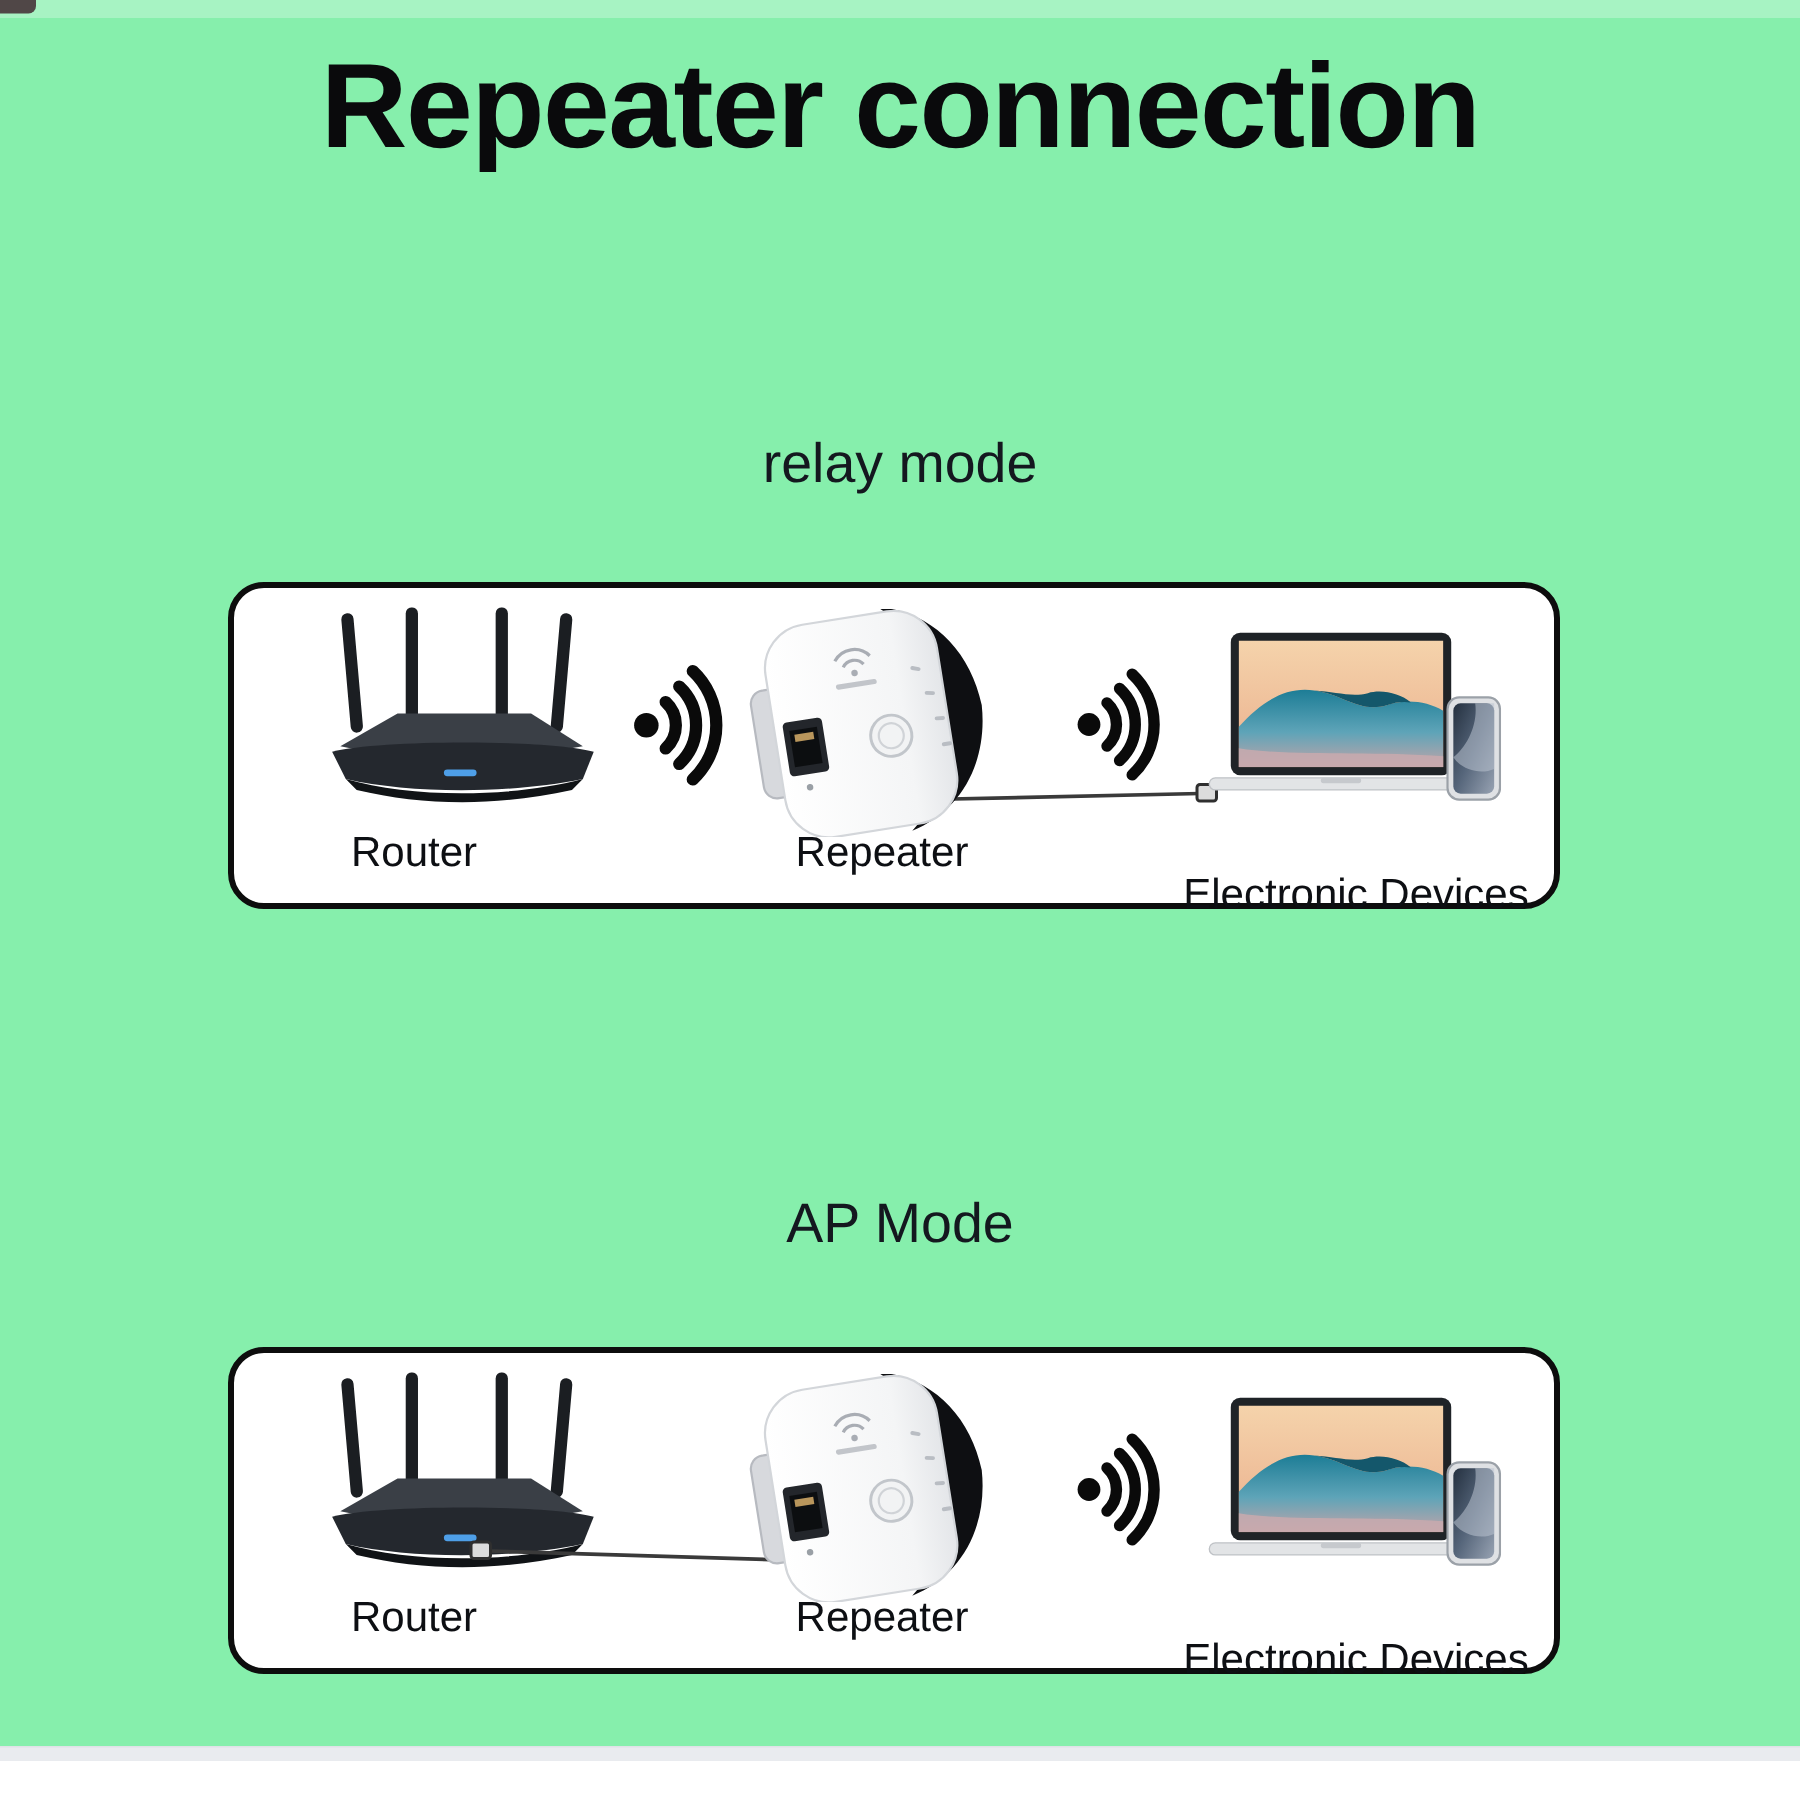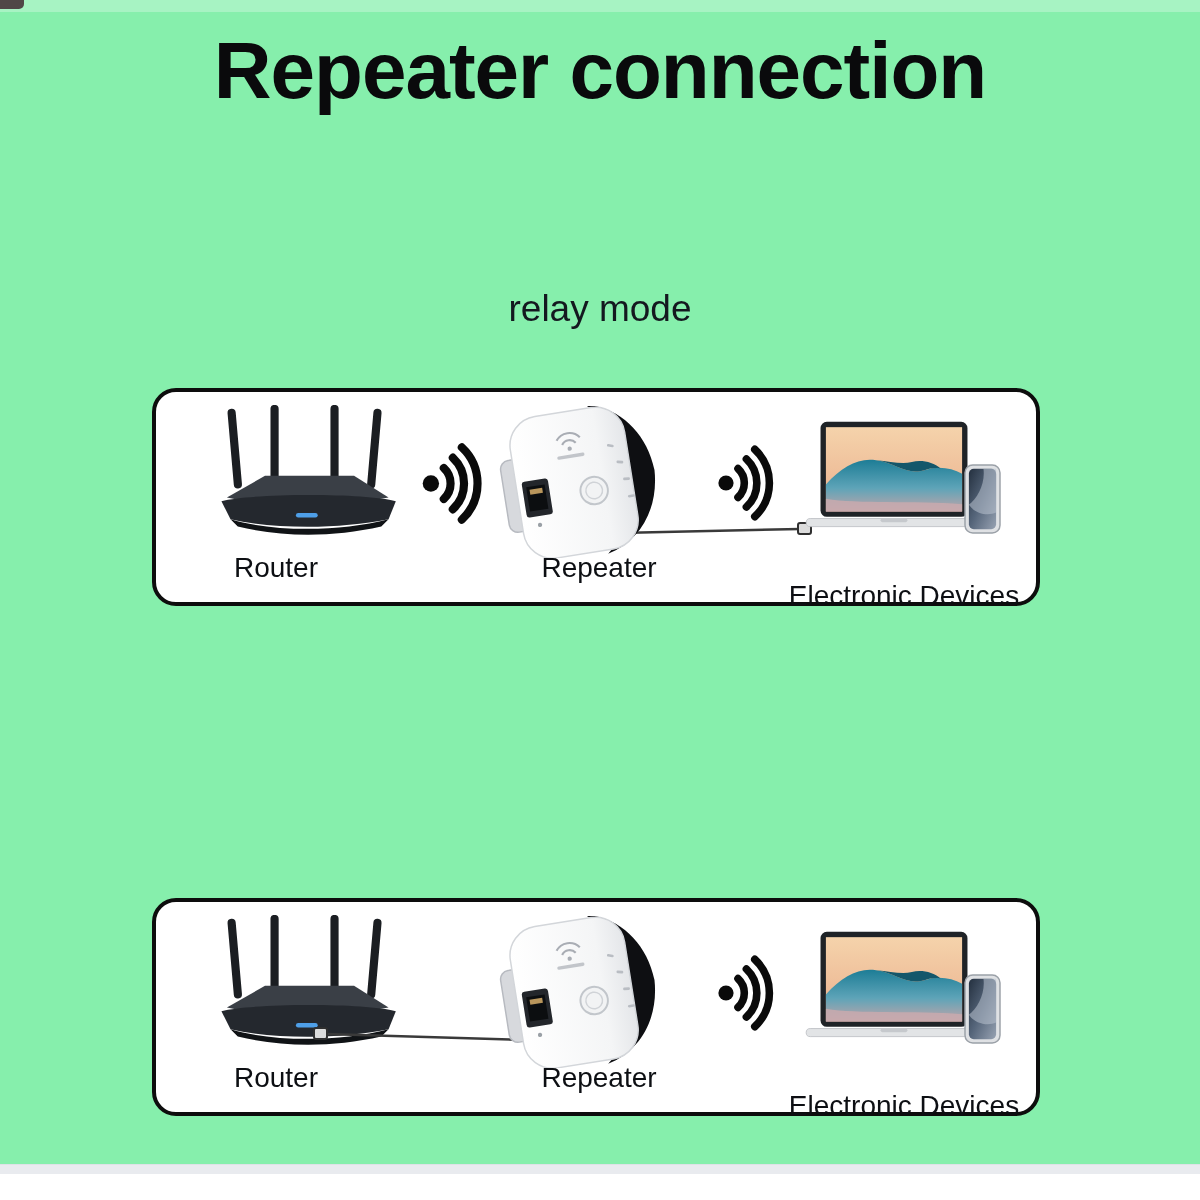--- a/index.html
+++ b/index.html
@@ -39,21 +39,21 @@
   .repeater{left:342px; top:14px; width:168px; height:152px;}
   .wifi-b  {left:558px; top:46px; width:80px;  height:90px;}
   .laptop  {left:648px; top:28px; width:180px; height:112px;}
   .phone   {left:808px; top:72px; width:37px;  height:70px;}
   .cable   {position:absolute; left:0; top:0; width:880px; height:210px;}
 
   .dev-label{
     position:absolute; top:160px; transform:translateX(-50%);
     font-size:28px; font-weight:500; color:#0d0f13; white-space:nowrap;text-align:center;
   }
-  .l-router{left:120px;} .l-repeater{left:443px;} .l-devices{left:748px;margin-top:28px;}
+  .l-router{left:120px;} .l-repeater{left:432px;} .l-devices{left:748px;margin-top:28px;}
 
   .symdefs{position:absolute; width:0; height:0; overflow:hidden;}
 </style>
 </head>
 <body>
 
 <svg class="symdefs" aria-hidden="true">
   <defs>
     <linearGradient id="lg-sky" x1="0" y1="0" x2="0" y2="1">
       <stop offset="0" stop-color="#f5d3ab"></stop>
@@ -177,20 +177,21 @@
       </svg>
     <svg class="dev phone" viewBox="0 0 38 72">
         <use href="#sym-phone"></use>
       </svg>
 
     <div class="dev-label l-router">Router</div>
     <div class="dev-label l-repeater">Repeater</div>
     <div class="dev-label l-devices">Electronic Devices</div>
   </div>
 
+  <h2 class="mode-heading heading-ap">AP Mode</h2>
 
   <div class="panel panel-ap">
     <svg class="dev router" viewBox="0 0 240 150">
         <use href="#sym-router"></use>
       </svg>
 
     <svg class="cable" viewBox="0 0 880 210">
       <line x1="170" y1="132" x2="400" y2="139" stroke="#3a3a3a" stroke-width="2.5"></line>
       <rect x="158" y="126" width="13" height="11" rx="2" fill="#dcdcdc" stroke="#2f2f2f" stroke-width="2"></rect>
       <rect x="393" y="133" width="13" height="11" rx="2" fill="#dcdcdc" stroke="#2f2f2f" stroke-width="2"></rect>

